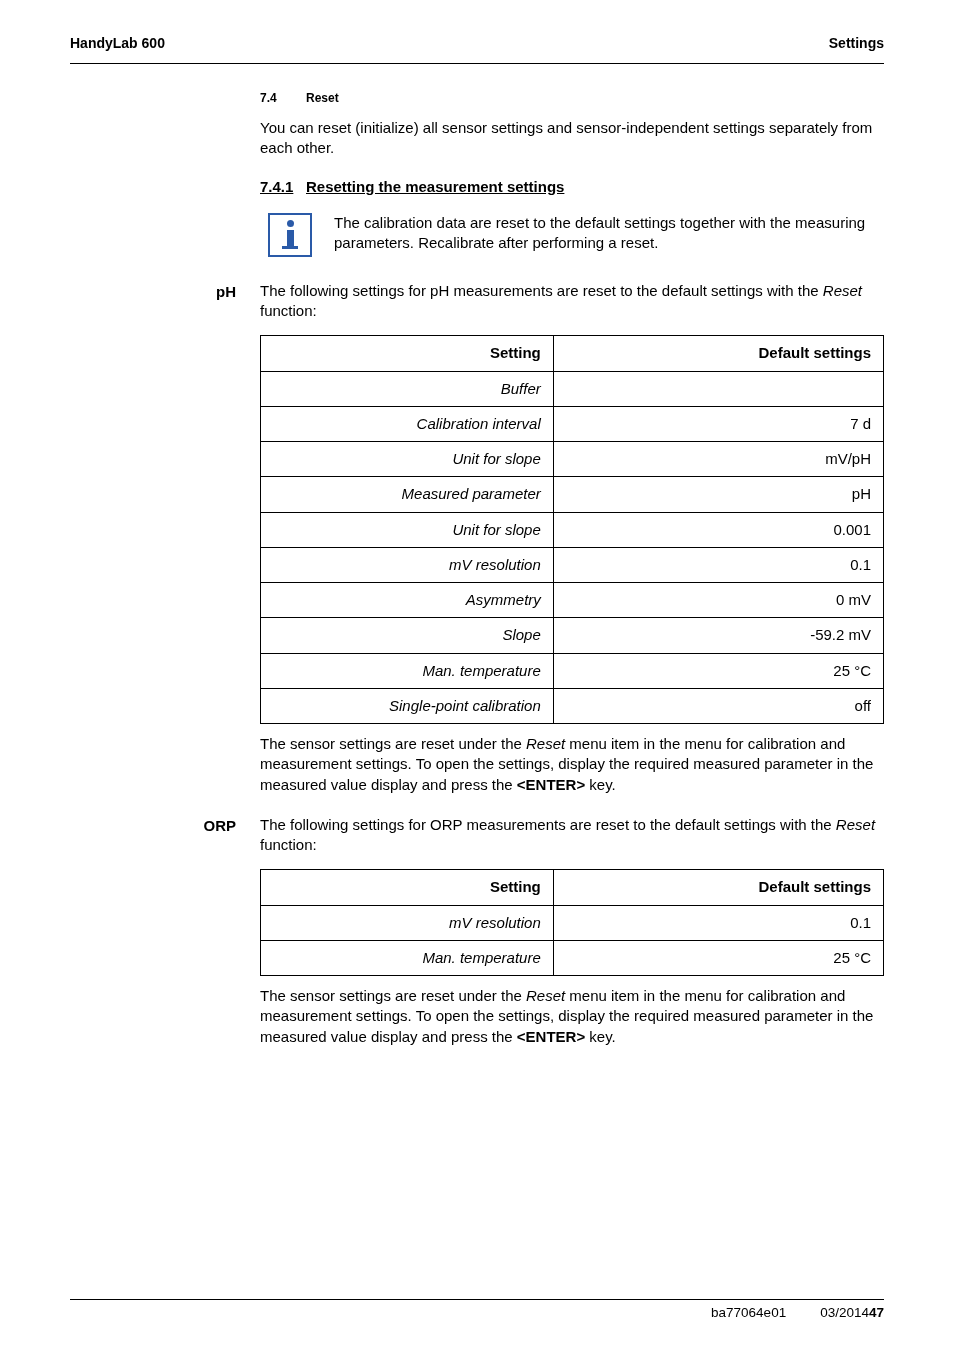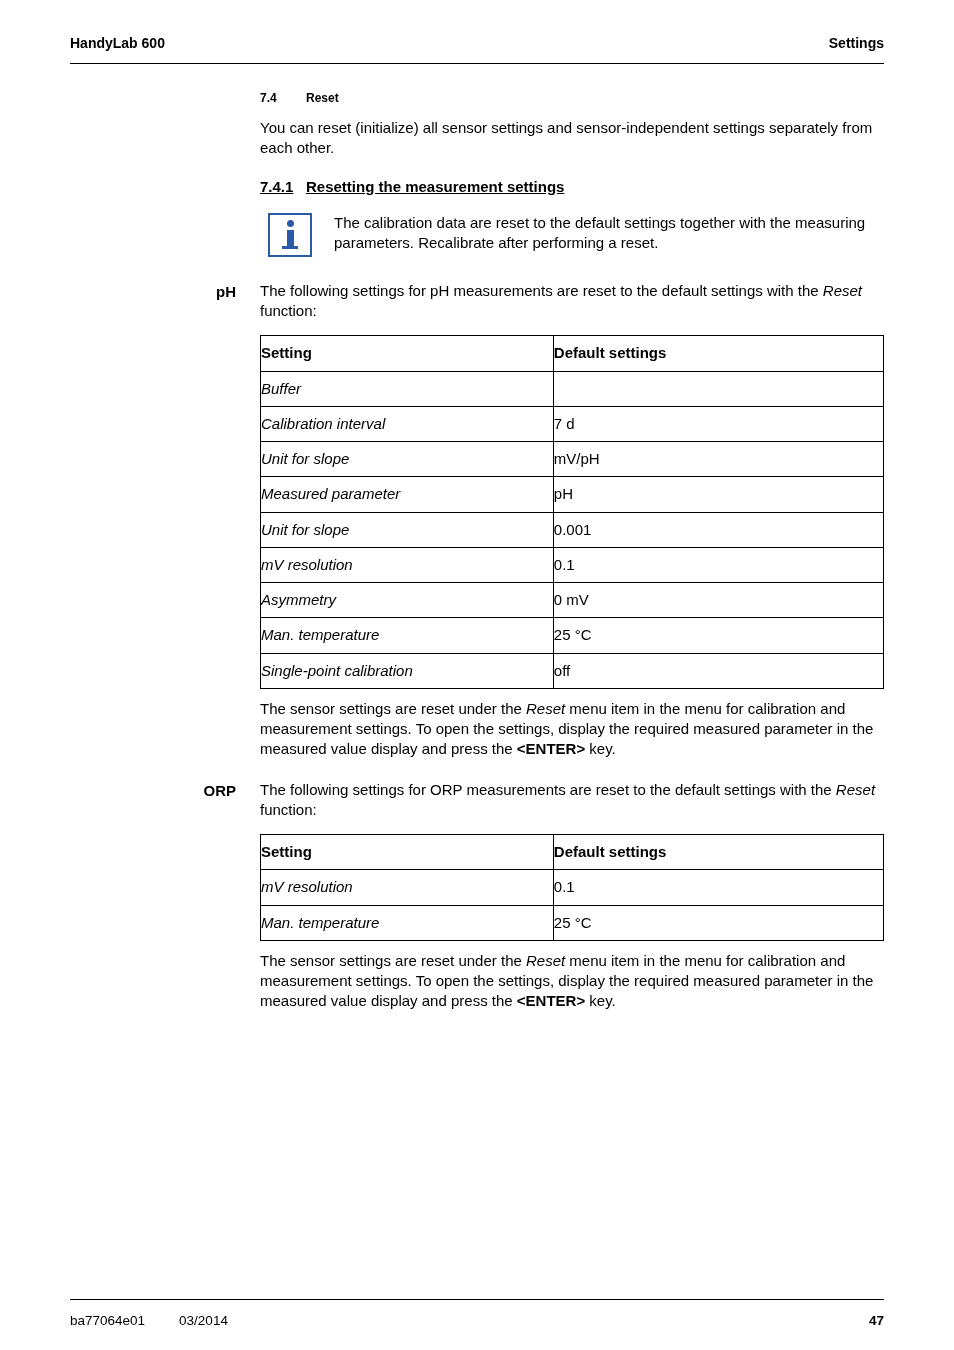--- a/index.html
+++ b/index.html
@@ -111,45 +111,45 @@
     padding-top: 1px;
   }
   .side-body { flex: 1; }
   .settings-table {
     border-collapse: collapse;
     width: 100%;
     margin: 6px 0 10px 0;
   }
   .settings-table th, .settings-table td {
     border: 1.4px solid #000;
-    padding: 7px 0;
-    text-align: left;
+    padding: 7px 12px;
+    text-align: right;
     vertical-align: middle;
     font-size: 15px;
   }
   .settings-table th {
     font-weight: bold;
   }
   .settings-table .col-setting {
     width: 47%;
     font-style: italic;
   }
   .settings-table th.col-setting {
     font-style: normal;
   }
   .italic { font-style: italic; }
   .keybold { font-weight: bold; }
   .footer-row {
     display: flex;
-    justify-content: space-between;
+    justify-content: flex-end;
     font-size: 13.5px;
     position: absolute;
     left: 70px;
     right: 70px;
-    bottom: 20px;
+    bottom: 28px;
   }
   .footer-row .left { display: flex; gap: 34px; }
   .footer-row .right { font-weight: bold; }
   .footer-rule-wrap {
     position: absolute;
     left: 70px;
     right: 70px;
     bottom: 42px;
   }
 </style>
@@ -222,20 +222,24 @@
             </tr>
           <tr>
               <td class="col-setting">mV resolution</td>
               <td>0.1</td>
             </tr>
           <tr>
               <td class="col-setting">Asymmetry</td>
               <td>0 mV</td>
             </tr>
           <tr>
+              <td class="col-setting">Slope</td>
+              <td>-59.2 mV</td>
+            </tr>
+          <tr>
               <td class="col-setting">Man. temperature</td>
               <td> 25  °C</td>
             </tr>
           <tr>
               <td class="col-setting">Single-point calibration</td>
               <td>off</td>
             </tr>
         </tbody>
       </table>
       <p class="para">

